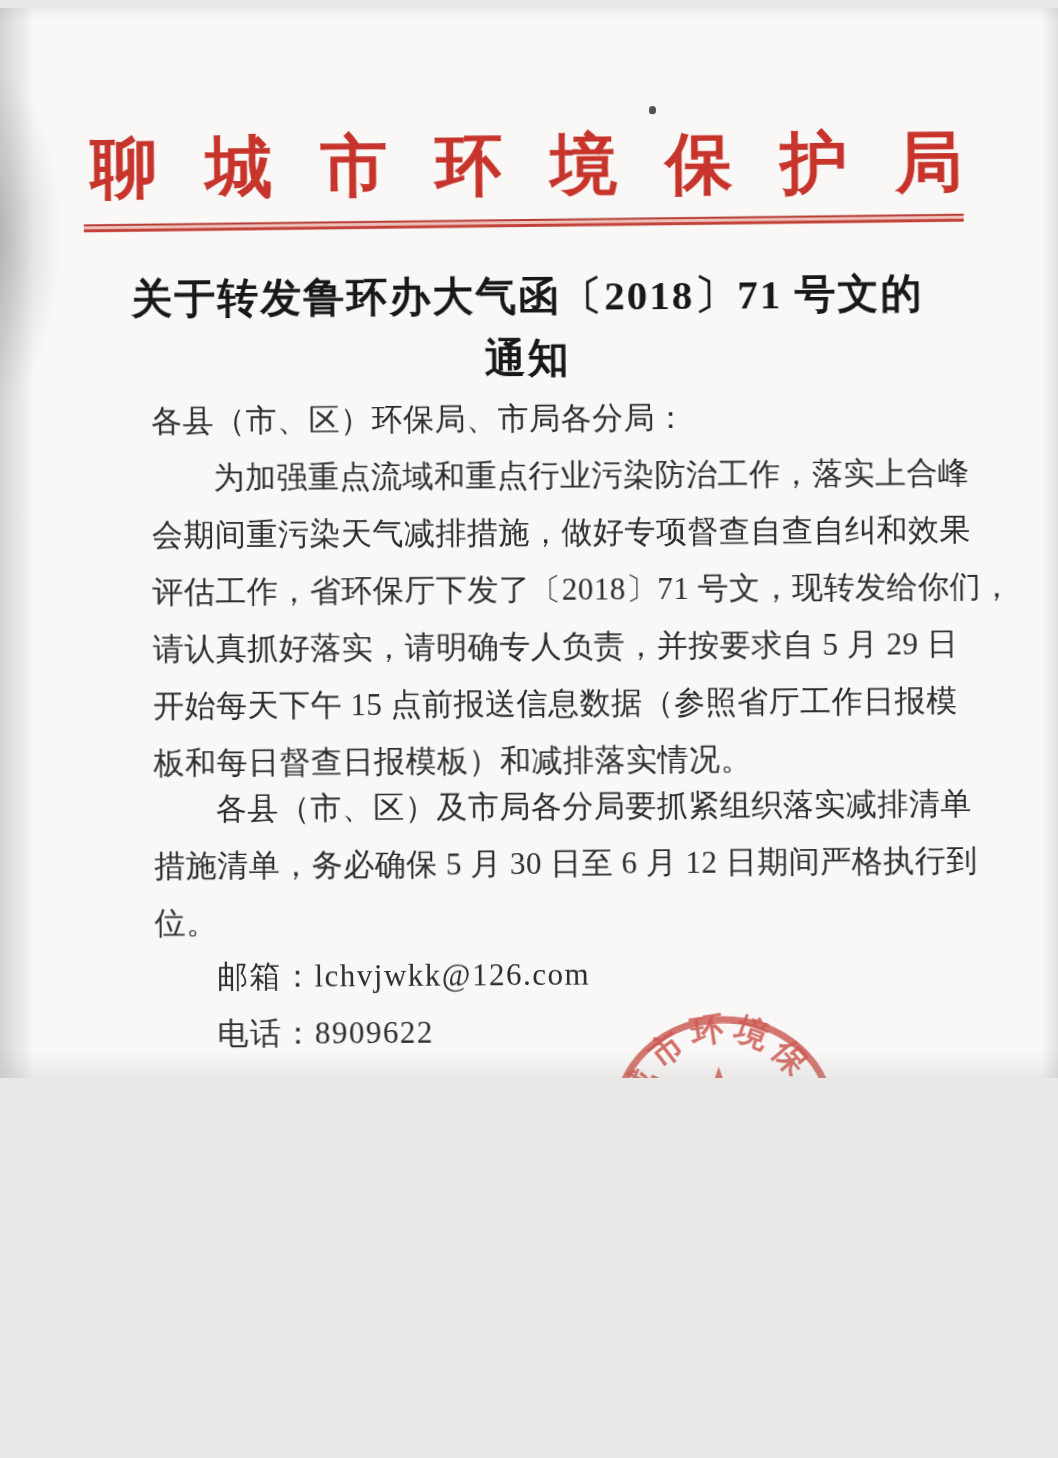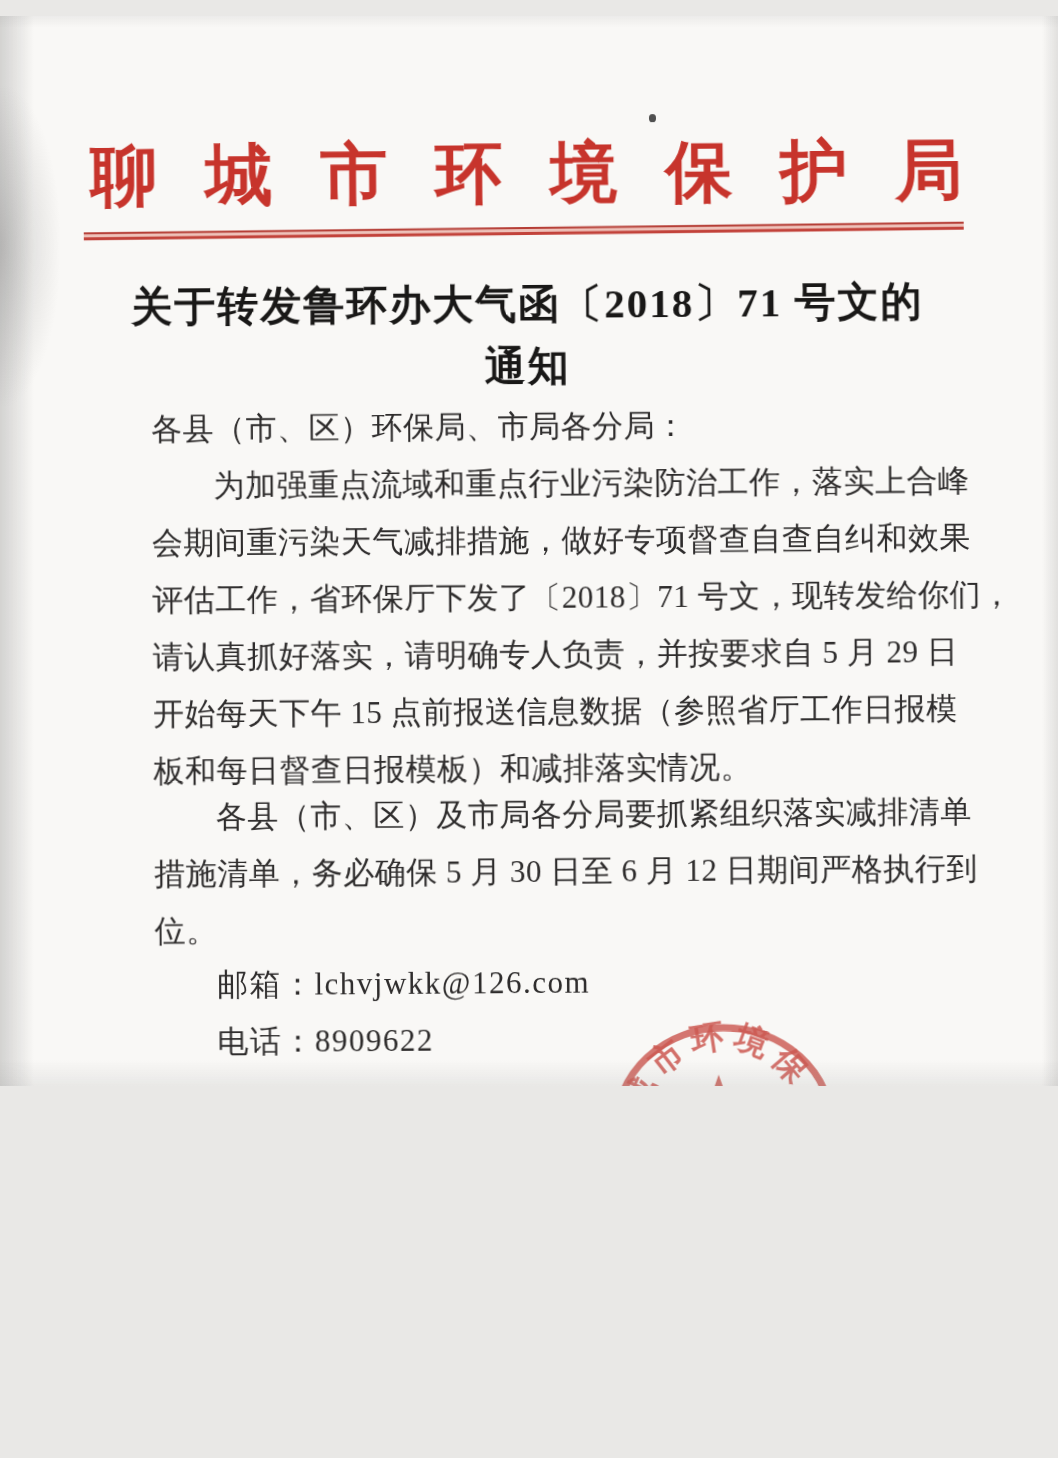--- a/index.html
+++ b/index.html
@@ -1,19 +1,19 @@
 <!DOCTYPE html>
 <html><head>
 <meta charset="utf-8">
 <style>
   html,body{margin:0;padding:0;background:#e9e8e6;}
   .scan{
     position:relative;
     width:1058px;height:1070px;
-    margin:16px auto;
+    margin:8px auto;
     background:#f9f8f6;
     overflow:hidden;
     font-family:"Liberation Serif","DejaVu Serif",serif;
     color:#2e2c2c;
   }
   
   .edge-left{position:absolute;left:0;top:0;bottom:0;width:34px;
     background:linear-gradient(to right,rgba(125,125,125,.30),rgba(125,125,125,0));}
   .corner-tl{position:absolute;left:0;top:70px;width:60px;height:320px;
     background:radial-gradient(ellipse at left center,rgba(110,110,110,.30),rgba(110,110,110,0) 72%);}

